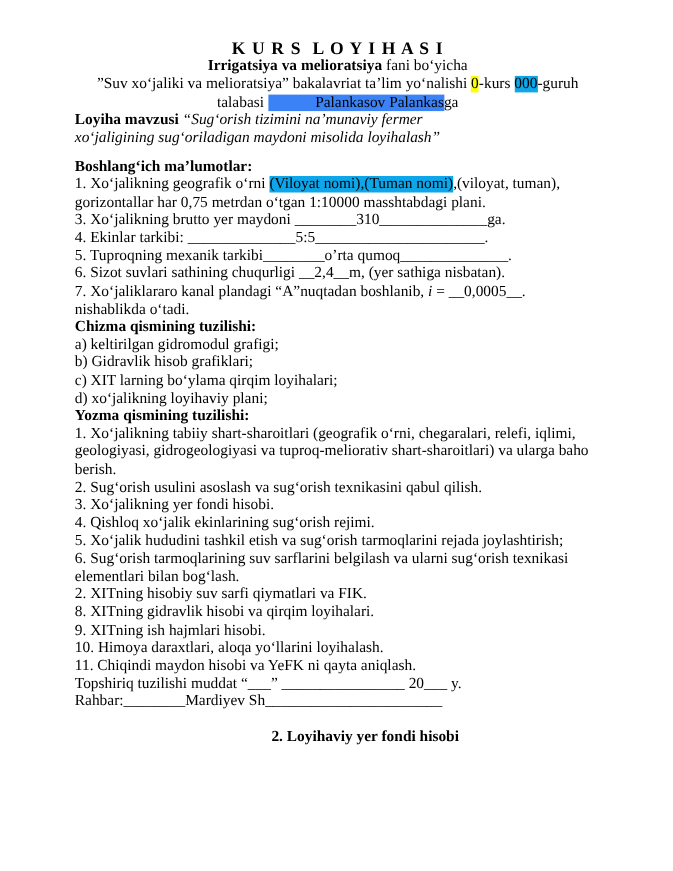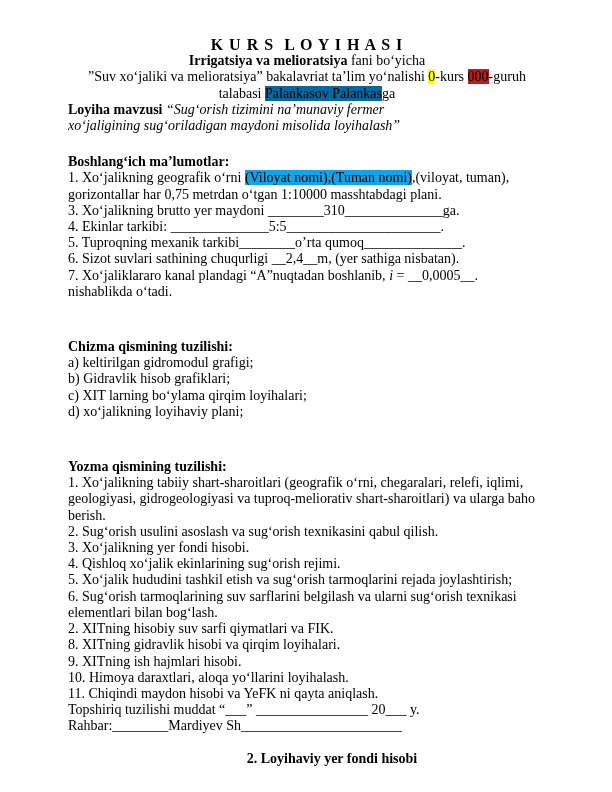--- a/index.html
+++ b/index.html
@@ -15,52 +15,52 @@
     box-sizing: border-box;
     padding: 37px 66px 0 68px;
     font-family: "Liberation Serif", "DejaVu Serif", serif;
     font-size: 14px;
     line-height: 16.2px;
     color: #000000;
     overflow: hidden;
   }
   .line { white-space: pre-wrap; }
   .center { text-align: center; }
-  .bold { font-weight: bold; margin-top: 39px; }
+  .bold { font-weight: bold; }
   .italic { font-style: italic; }
   .doc-title {
     font-size: 16px;
     font-weight: bold;
     letter-spacing: 1px;
   }
   .topshiriq-title {
     font-weight: bold;
     letter-spacing: 1px;
   }
   .hl {  }
-  .section-initial { margin-top: 20px; }
+  .section-initial { margin-top: 10px; }
   .next-heading {
     margin-top: 16px;
     text-align: center;
     font-weight: bold;
     padding-left: 50px;
   }
 </style>
 </head>
 <body>
 
 <div class="page" style="background: rgb(255, 255, 255); color: rgb(0, 0, 0);">
 
   <div class="line center doc-title">K U R S  L O Y I H A S I</div>
 
   <div class="line center"><span class="bold">Irrigatsiya va melioratsiya</span><span> fani bo‘yicha</span></div>
 
-  <div class="line center"><span>”Suv xo‘jaliki va melioratsiya” bakalavriat ta’lim yo‘nalishi </span><span class="hl" style="background: rgb(255, 255, 0);">0</span><span>-kurs </span><span class="hl" style="background: #b91c1c;">000</span><span>-guruh</span></div>
+  <div class="line center"><span>”Suv xo‘jaliki va melioratsiya” bakalavriat ta’lim yo‘nalishi </span><span class="hl" style="background: rgb(255, 255, 0);">0</span><span>-kurs </span><span class="hl" style="background: #0ea5e9;">000</span><span>-guruh</span></div>
 
-  <div class="line center"><span>talabasi </span><span class="hl" style="background: #0369a1;">Palankasov Palankas</span><span>ga</span></div>
+  <div class="line center"><span>talabasi </span><span class="hl" style="background: #3b82f6; padding-left: 43px;">Palankasov Palankas</span><span>ga</span></div>
 
 
   <div class="line"><span class="bold">Loyiha mavzusi </span><span class="italic">“Sug‘orish tizimini na’munaviy fermer</span></div>
   <div class="line italic">xo‘jaligining sug‘oriladigan maydoni misolida loyihalash”</div>
 
   <div class="line bold section-initial">Boshlang‘ich ma’lumotlar:</div>
 
   <div class="line"><span>1. Xo‘jalikning geografik o‘rni </span><span class="hl" style="background: #0ea5e9;">(Viloyat nomi),(Tuman nomi)</span><span>,(viloyat, tuman), gorizontallar har 0,75 metrdan o‘tgan 1:10000 masshtabdagi plani.</span></div>
 
   <div class="line">3. Xo‘jalikning brutto yer maydoni ________310______________ga.</div>

